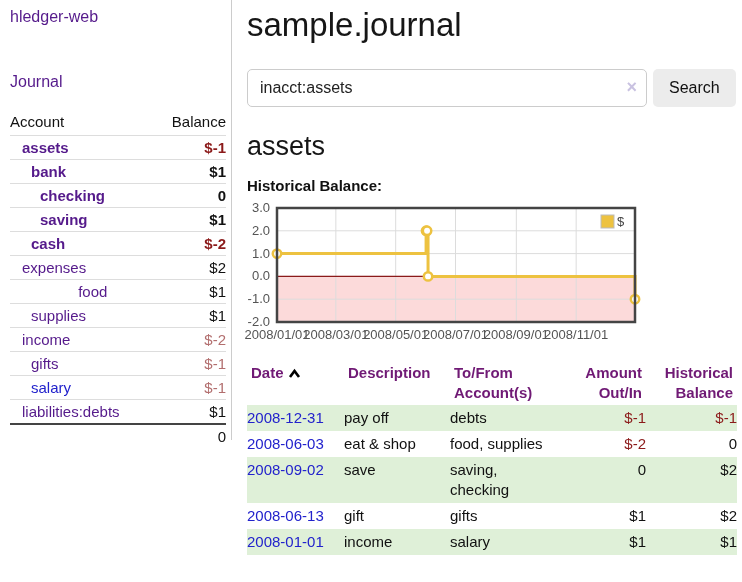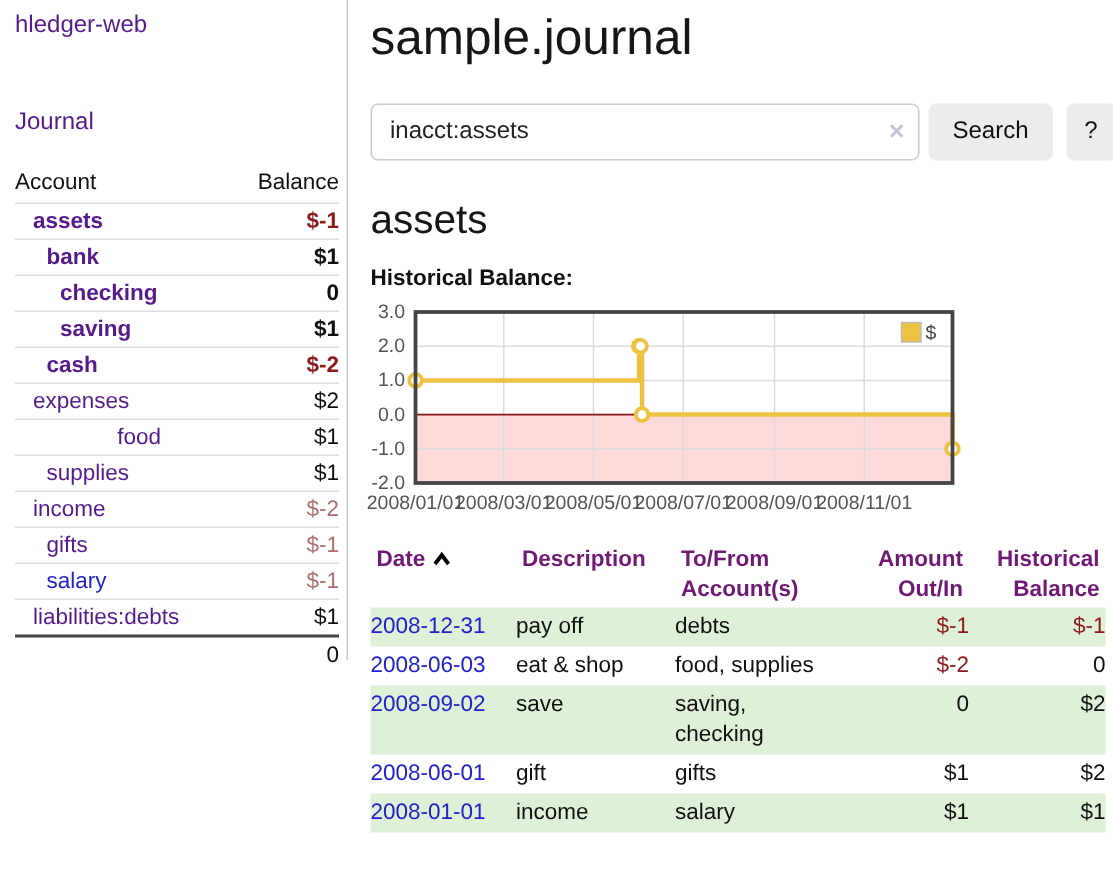--- a/index.html
+++ b/index.html
@@ -27,21 +27,21 @@
   .acct-link.blue{color:var(--link-blue);}
   .bold{font-weight:bold;}
   .bal{text-align:right;}
   .neg-dark{color:var(--neg-dark);}
   .neg-muted{color:var(--neg-muted);}
 
   
   main{flex:1;box-sizing:border-box;padding:0 0 0 15px;}
   h1{font-size:33px;font-weight:500;margin:6px 0 0;color:#161616;}
   .search-row{display:flex;align-items:center;margin-top:25px;}
-  .input-wrap{position:relative;width:366px;flex:none;}
+  .input-wrap{position:relative;width:400px;flex:none;}
   .input-wrap input{
     width:100%;box-sizing:border-box;height:38px;border:1px solid #ccc;border-radius:5px;
     font-size:16px;padding:0 30px 0 12px;color:#222;font-family:inherit;outline:none;
   }
   .clear-x{position:absolute;right:10px;top:8px;font-size:18px;font-weight:bold;color:#c9c2e1;line-height:20px;}
   .btn{height:38px;background:#ececec;border:0;border-radius:5px;font-size:16px;font-family:inherit;color:#111;cursor:pointer;}
   .btn.search{margin-left:6px;padding:0 16px;}
   .btn.help{margin-left:9px;width:33px;padding:0;}
   h2{font-size:27px;font-weight:500;margin:24px 0 0;color:#161616;}
   .chart-label{font-size:15px;font-weight:bold;margin:15px 0 0;}
@@ -232,21 +232,21 @@
           </tr>
           <tr class="green">
             <td><a class="date-link">2008-09-02</a></td>
             <td>save</td>
             <td class="pre">saving,
 checking</td>
             <td class="right">0</td>
             <td class="right">$2</td>
           </tr>
           <tr>
-            <td><a class="date-link">2008-06-01</a></td>
+            <td><a class="date-link">2008-06-13</a></td>
             <td>gift</td>
             <td class="pre">gifts</td>
             <td class="right">$1</td>
             <td class="right">$2</td>
           </tr>
           <tr class="green">
             <td><a class="date-link">2008-01-01</a></td>
             <td>income</td>
             <td class="pre">salary</td>
             <td class="right">$1</td>

